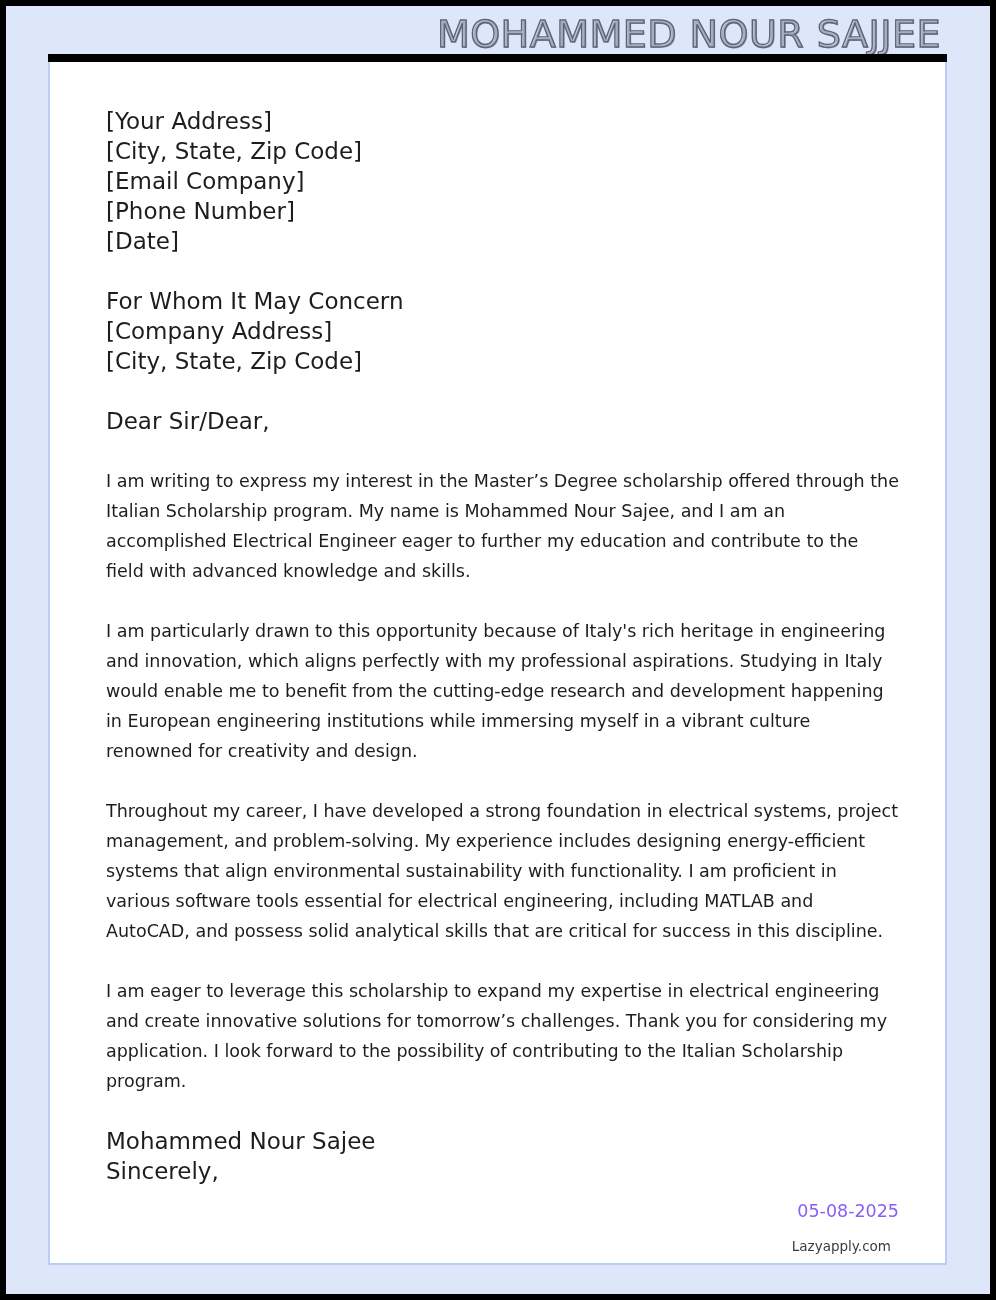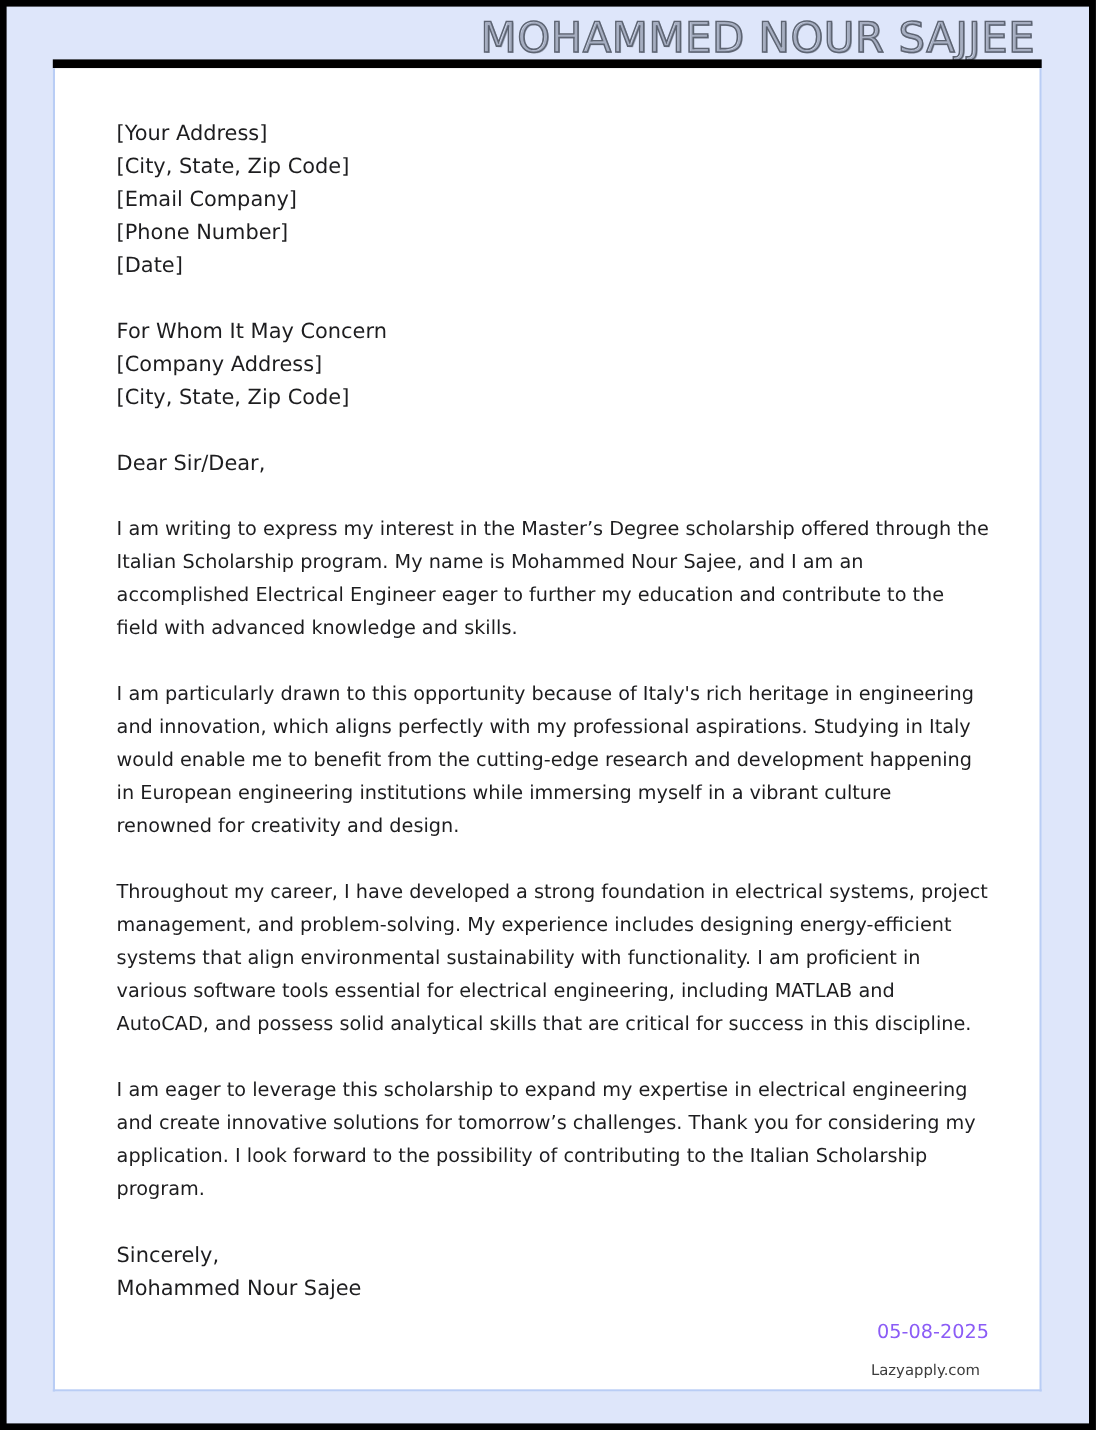--- a/index.html
+++ b/index.html
@@ -87,21 +87,21 @@
   }
 
   .block {
     margin: 0 0 30px 0;
   }
   .block:last-of-type {
     margin-bottom: 0;
   }
 
   .line {
-    font-size: 19px;
+    font-size: 23px;
     line-height: 30px;
     color: #1d1d1f;
     white-space: pre-wrap;
   }
 
   .para {
     font-size: 17.5px;
     line-height: 30px;
     color: #1d1d1f;
     margin: 0 0 30px 0;
@@ -156,22 +156,22 @@
       <div class="block">
         <div class="line">Dear Sir/Dear,</div>
       </div>
 
       <p class="para">I am writing to express my interest in the Master’s Degree scholarship offered through the Italian Scholarship program. My name is Mohammed Nour Sajee, and I am an accomplished Electrical Engineer eager to further my education and contribute to the field with advanced knowledge and skills.</p>
       <p class="para">I am particularly drawn to this opportunity because of Italy's rich heritage in engineering and innovation, which aligns perfectly with my professional aspirations. Studying in Italy would enable me to benefit from the cutting-edge research and development happening in European engineering institutions while immersing myself in a vibrant culture renowned for creativity and design.</p>
       <p class="para">Throughout my career, I have developed a strong foundation in electrical systems, project management, and problem-solving. My experience includes designing energy-efficient systems that align environmental sustainability with functionality. I am proficient in various software tools essential for electrical engineering, including MATLAB and AutoCAD, and possess solid analytical skills that are critical for success in this discipline.</p>
       <p class="para">I am eager to leverage this scholarship to expand my expertise in electrical engineering and create innovative solutions for tomorrow’s challenges. Thank you for considering my application. I look forward to the possibility of contributing to the Italian Scholarship program.</p>
 
       <div class="block">
+        <div class="line">Mohammed Nour Sajee</div>
         <div class="line">Sincerely,</div>
-        <div class="line">Mohammed Nour Sajee</div>
         <div class="date-line">05-08-2025</div>
       </div>
 
       <div class="footer-watermark">Lazyapply.com</div>
 
     </div>
   </div>
 </div>
 
 </body></html>

